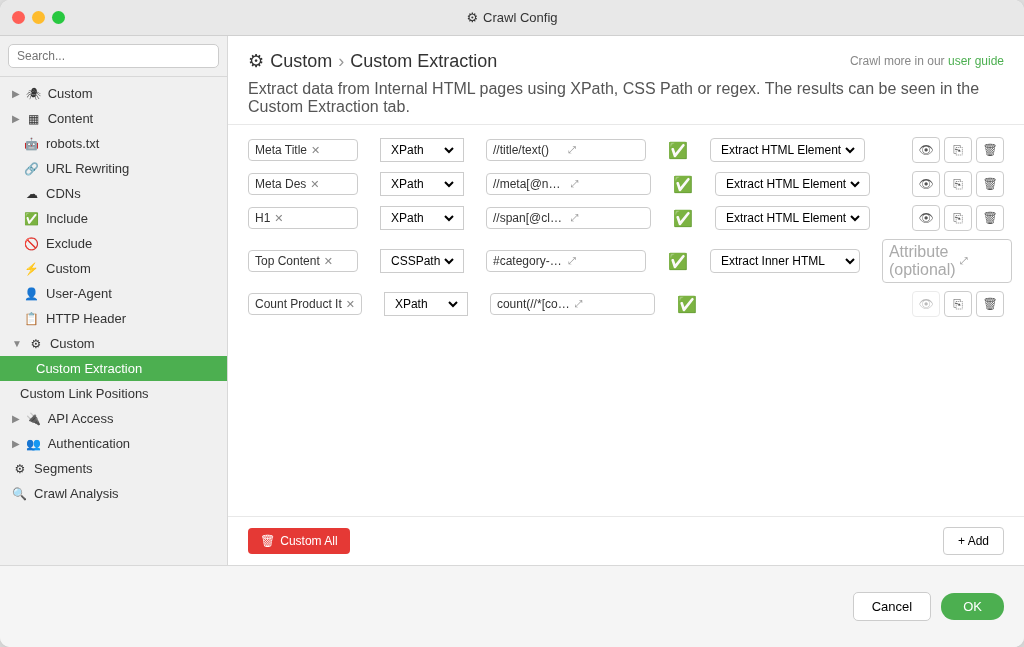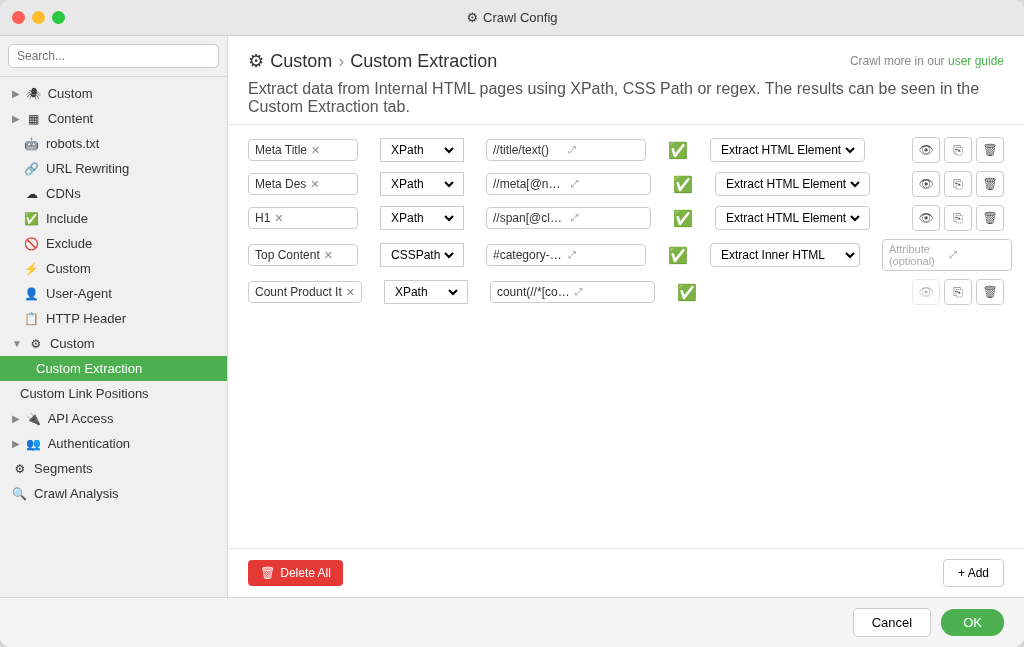--- a/index.html
+++ b/index.html
@@ -44,32 +44,32 @@
     .tag-input .x-btn { margin-left: 4px; cursor: pointer; color: #888; font-size: 11px; }
     .select-box { display: flex; align-items: center; border: 1px solid #ccc; border-radius: 0; background: white; padding: 3px 6px; font-size: 12px; cursor: pointer; }
     .select-box select { border: none; outline: none; font-size: 12px; background: transparent; cursor: pointer; }
     .path-input { display: flex; align-items: center; border: 1px solid #ccc; border-radius: 4px; background: white; padding: 3px 6px; min-width: 160px; max-width: 165px; font-size: 12px; overflow: hidden; }
     .path-input span { flex: 1; overflow: hidden; text-overflow: ellipsis; white-space: nowrap; font-size: 12px; color: #333; }
     .path-input .expand-icon { color: #888; font-size: 10px; margin-left: 4px; cursor: pointer; }
     .green-check { color: #4caf50; font-size: 16px; }
     .extract-type { display: flex; align-items: center; border: 1px solid #ccc; border-radius: 4px; background: white; padding: 3px 6px; font-size: 12px; min-width: 150px; }
     .extract-type select { border: none; outline: none; font-size: 12px; background: transparent; cursor: pointer; flex: 1; }
     .attr-input { display: flex; align-items: center; border: 1px solid #ccc; border-radius: 4px; background: white; padding: 3px 6px; min-width: 130px; }
-    .attr-input span { flex: 1; font-size: 11px; color: #aaa; }
+    .attr-input span { flex: 1; font-size: 16px; color: #aaa; }
     .attr-input .expand-icon { color: #888; font-size: 10px; margin-left: 4px; cursor: pointer; }
 
     .row-actions { display: flex; align-items: center; gap: 4px; margin-left: auto; }
     .action-btn { width: 28px; height: 26px; border: 1px solid #ccc; border-radius: 4px; background: white; display: flex; align-items: center; justify-content: center; cursor: pointer; font-size: 12px; color: #555; }
     .action-btn.disabled { opacity: 0.4; }
 
     .footer { display: flex; justify-content: space-between; align-items: center; padding: 10px 20px; border-top: 1px solid #e8e8e8; background: white; }
     .delete-all-btn { background: #e53935; color: white; border: none; border-radius: 4px; padding: 6px 12px; font-size: 12px; cursor: pointer; display: flex; align-items: center; gap: 5px; }
     .add-btn { background: white; border: 1px solid #ccc; border-radius: 4px; padding: 6px 14px; font-size: 12px; cursor: pointer; display: flex; align-items: center; gap: 4px; }
 
-    .window-footer { padding: 10px 20px; background: #f5f5f5; border-top: 1px solid #d8d8d8; display: flex; justify-content: flex-end; gap: 10px; align-items: center; }
+    .window-footer { padding: 26px 20px; background: #f5f5f5; border-top: 1px solid #d8d8d8; display: flex; justify-content: flex-end; gap: 10px; align-items: center; }
     .cancel-btn { background: white; border: 1px solid #ccc; border-radius: 5px; padding: 6px 18px; font-size: 13px; cursor: pointer; }
     .ok-btn { background: #4caf50; color: white; border: none; border-radius: 13px; padding: 6px 22px; font-size: 13px; cursor: pointer; font-weight: 500; }
 
     .nav-indent { padding-left: 24px; }
   </style>
 </head>
 <body>
 
 <div class="window">
 
@@ -300,21 +300,21 @@
             <div class="action-btn">⎘</div>
             <div class="action-btn">🗑</div>
           </div>
         </div>
 
       </div>
 
       <div class="footer">
         <button class="delete-all-btn">
           <span>🗑</span>
-          <span>Delete All</span>
+          <span>Custom All</span>
         </button>
         <button class="add-btn">
           <span>+ Add</span>
         </button>
       </div>
     </div>
   </div>
 
   <div class="window-footer">
     <button class="cancel-btn">Cancel</button>

